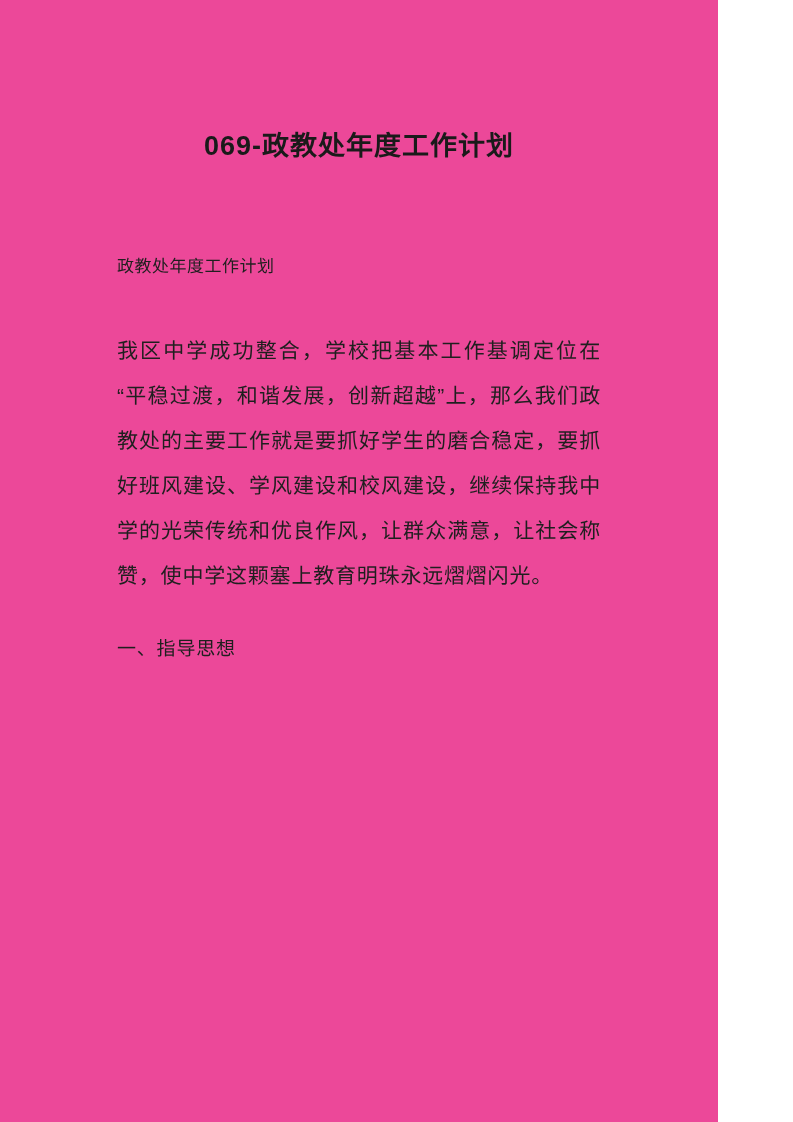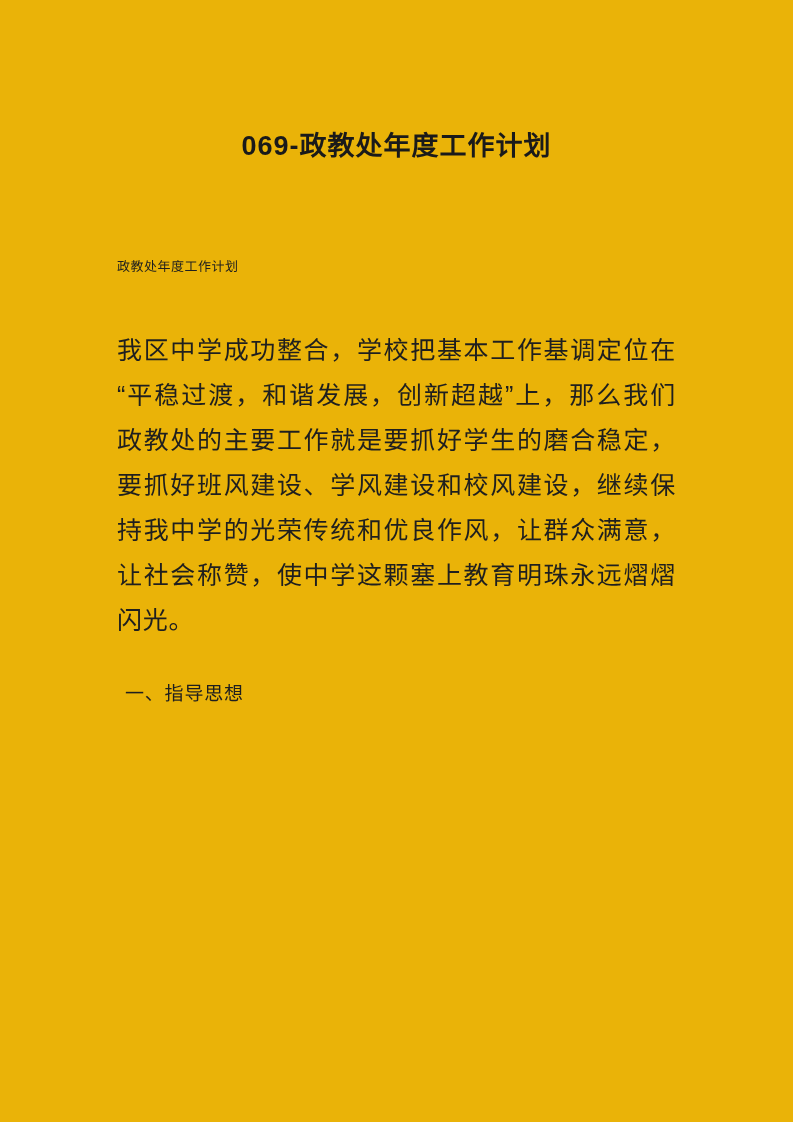--- a/index.html
+++ b/index.html
@@ -9,54 +9,54 @@
   body {
     width: 793px;
     height: 1122px;
     background: #ffffff;
     overflow: hidden;
     font-family: "Liberation Sans", sans-serif;
     color: #1f1f1f;
   }
   .page {
     box-sizing: border-box;
-    width: 793px;
+    width: 718px;
     height: 1122px;
     padding: 0 117px;
-    background: #eab308;
+    background: #ec4899;
   }
   .doc-title {
     margin: 0;
     padding-top: 128px;
     font-size: 27px;
     line-height: 36px;
     font-weight: 700;
     text-align: center;
     letter-spacing: 1px;
     color: #1a1a1a;
   }
   .doc-subtitle {
     margin: 0;
     margin-top: 90px;
-    font-size: 13px;
+    font-size: 17px;
     line-height: 26px;
     font-weight: 400;
     letter-spacing: 0.5px;
   }
   .doc-para {
     margin: 0;
     margin-top: 48px;
-    font-size: 25px;
+    font-size: 21px;
     line-height: 45px;
     letter-spacing: 0.8px;
     text-align: justify;
     text-justify: inter-ideograph;
   }
   .doc-heading {
-    margin: 8px;
+    margin: 0;
     margin-top: 28px;
     font-size: 19px;
     line-height: 45px;
     font-weight: 400;
     letter-spacing: 0.8px;
   }
   .doc-para.second {
     margin-top: 22px;
   }
 </style>

